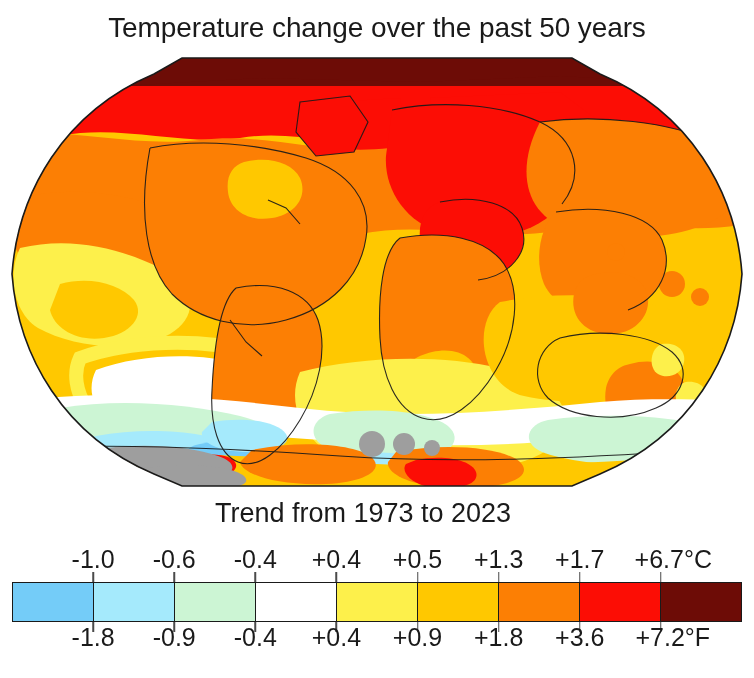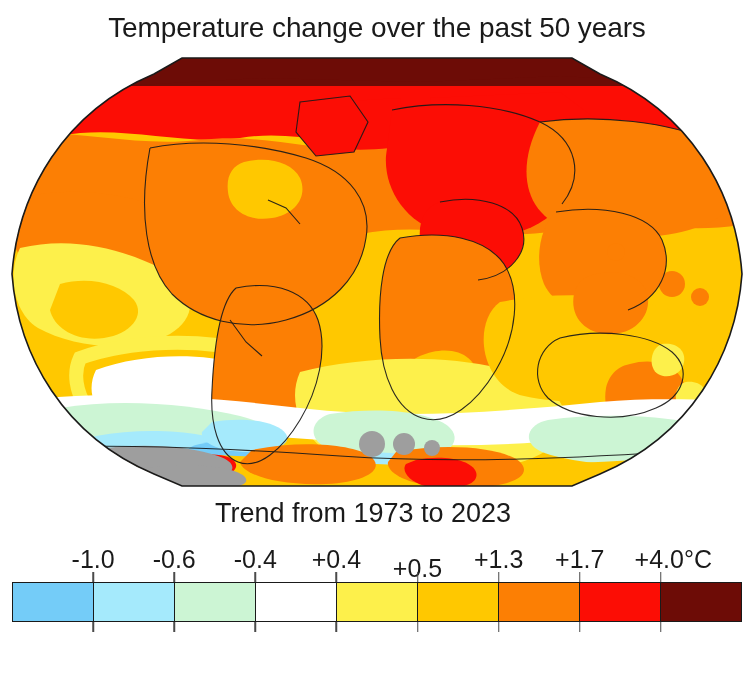--- a/index.html
+++ b/index.html
@@ -290,24 +290,24 @@
   </div>
 
   <div id="chart-subtitle">Trend from 1973 to 2023</div>
 
   <div id="legend">
     <div class="legend-row" id="legend-labels-c">
         <span class="legend-tick-label" style="left: 81.1111px;">-1.0</span>
         <span class="legend-tick-label" style="left: 162.222px;">-0.6</span>
         <span class="legend-tick-label" style="left: 243.333px;">-0.4</span>
         <span class="legend-tick-label" style="left: 324.444px;">+0.4</span>
-        <span class="legend-tick-label" style="left: 405.556px; margin-top: 9px;">+0.5</span>
+        <span class="legend-tick-label" style="left: 405.556px;">+0.5</span>
         <span class="legend-tick-label" style="left: 486.667px;">+1.3</span>
         <span class="legend-tick-label" style="left: 567.778px;">+1.7</span>
-        <span class="legend-tick-label with-unit" style="left: 648.889px;">+4.0°C</span>
+        <span class="legend-tick-label with-unit" style="left: 648.889px;">+6.7°C</span>
       </div>
     <div id="legend-ticks-top">
         <div class="cb-tick" style="left: 81.1111px;"></div>
         <div class="cb-tick" style="left: 162.222px;"></div>
         <div class="cb-tick" style="left: 243.333px;"></div>
         <div class="cb-tick" style="left: 324.444px;"></div>
         <div class="cb-tick" style="left: 405.556px;"></div>
         <div class="cb-tick" style="left: 486.667px;"></div>
         <div class="cb-tick" style="left: 567.778px;"></div>
         <div class="cb-tick" style="left: 648.889px;"></div>
@@ -326,15 +326,25 @@
     <div id="legend-ticks-bottom">
         <div class="cb-tick" style="left: 81.1111px;"></div>
         <div class="cb-tick" style="left: 162.222px;"></div>
         <div class="cb-tick" style="left: 243.333px;"></div>
         <div class="cb-tick" style="left: 324.444px;"></div>
         <div class="cb-tick" style="left: 405.556px;"></div>
         <div class="cb-tick" style="left: 486.667px;"></div>
         <div class="cb-tick" style="left: 567.778px;"></div>
         <div class="cb-tick" style="left: 648.889px;"></div>
       </div>
+    <div class="legend-row" id="legend-labels-f">
+        <span class="legend-tick-label" style="left: 81.1111px;">-1.8</span>
+        <span class="legend-tick-label" style="left: 162.222px;">-0.9</span>
+        <span class="legend-tick-label" style="left: 243.333px;">-0.4</span>
+        <span class="legend-tick-label" style="left: 324.444px;">+0.4</span>
+        <span class="legend-tick-label" style="left: 405.556px;">+0.9</span>
+        <span class="legend-tick-label" style="left: 486.667px;">+1.8</span>
+        <span class="legend-tick-label" style="left: 567.778px;">+3.6</span>
+        <span class="legend-tick-label with-unit" style="left: 648.889px;">+7.2°F</span>
+      </div>
   </div>
 
 </div>
 
 </body></html>

